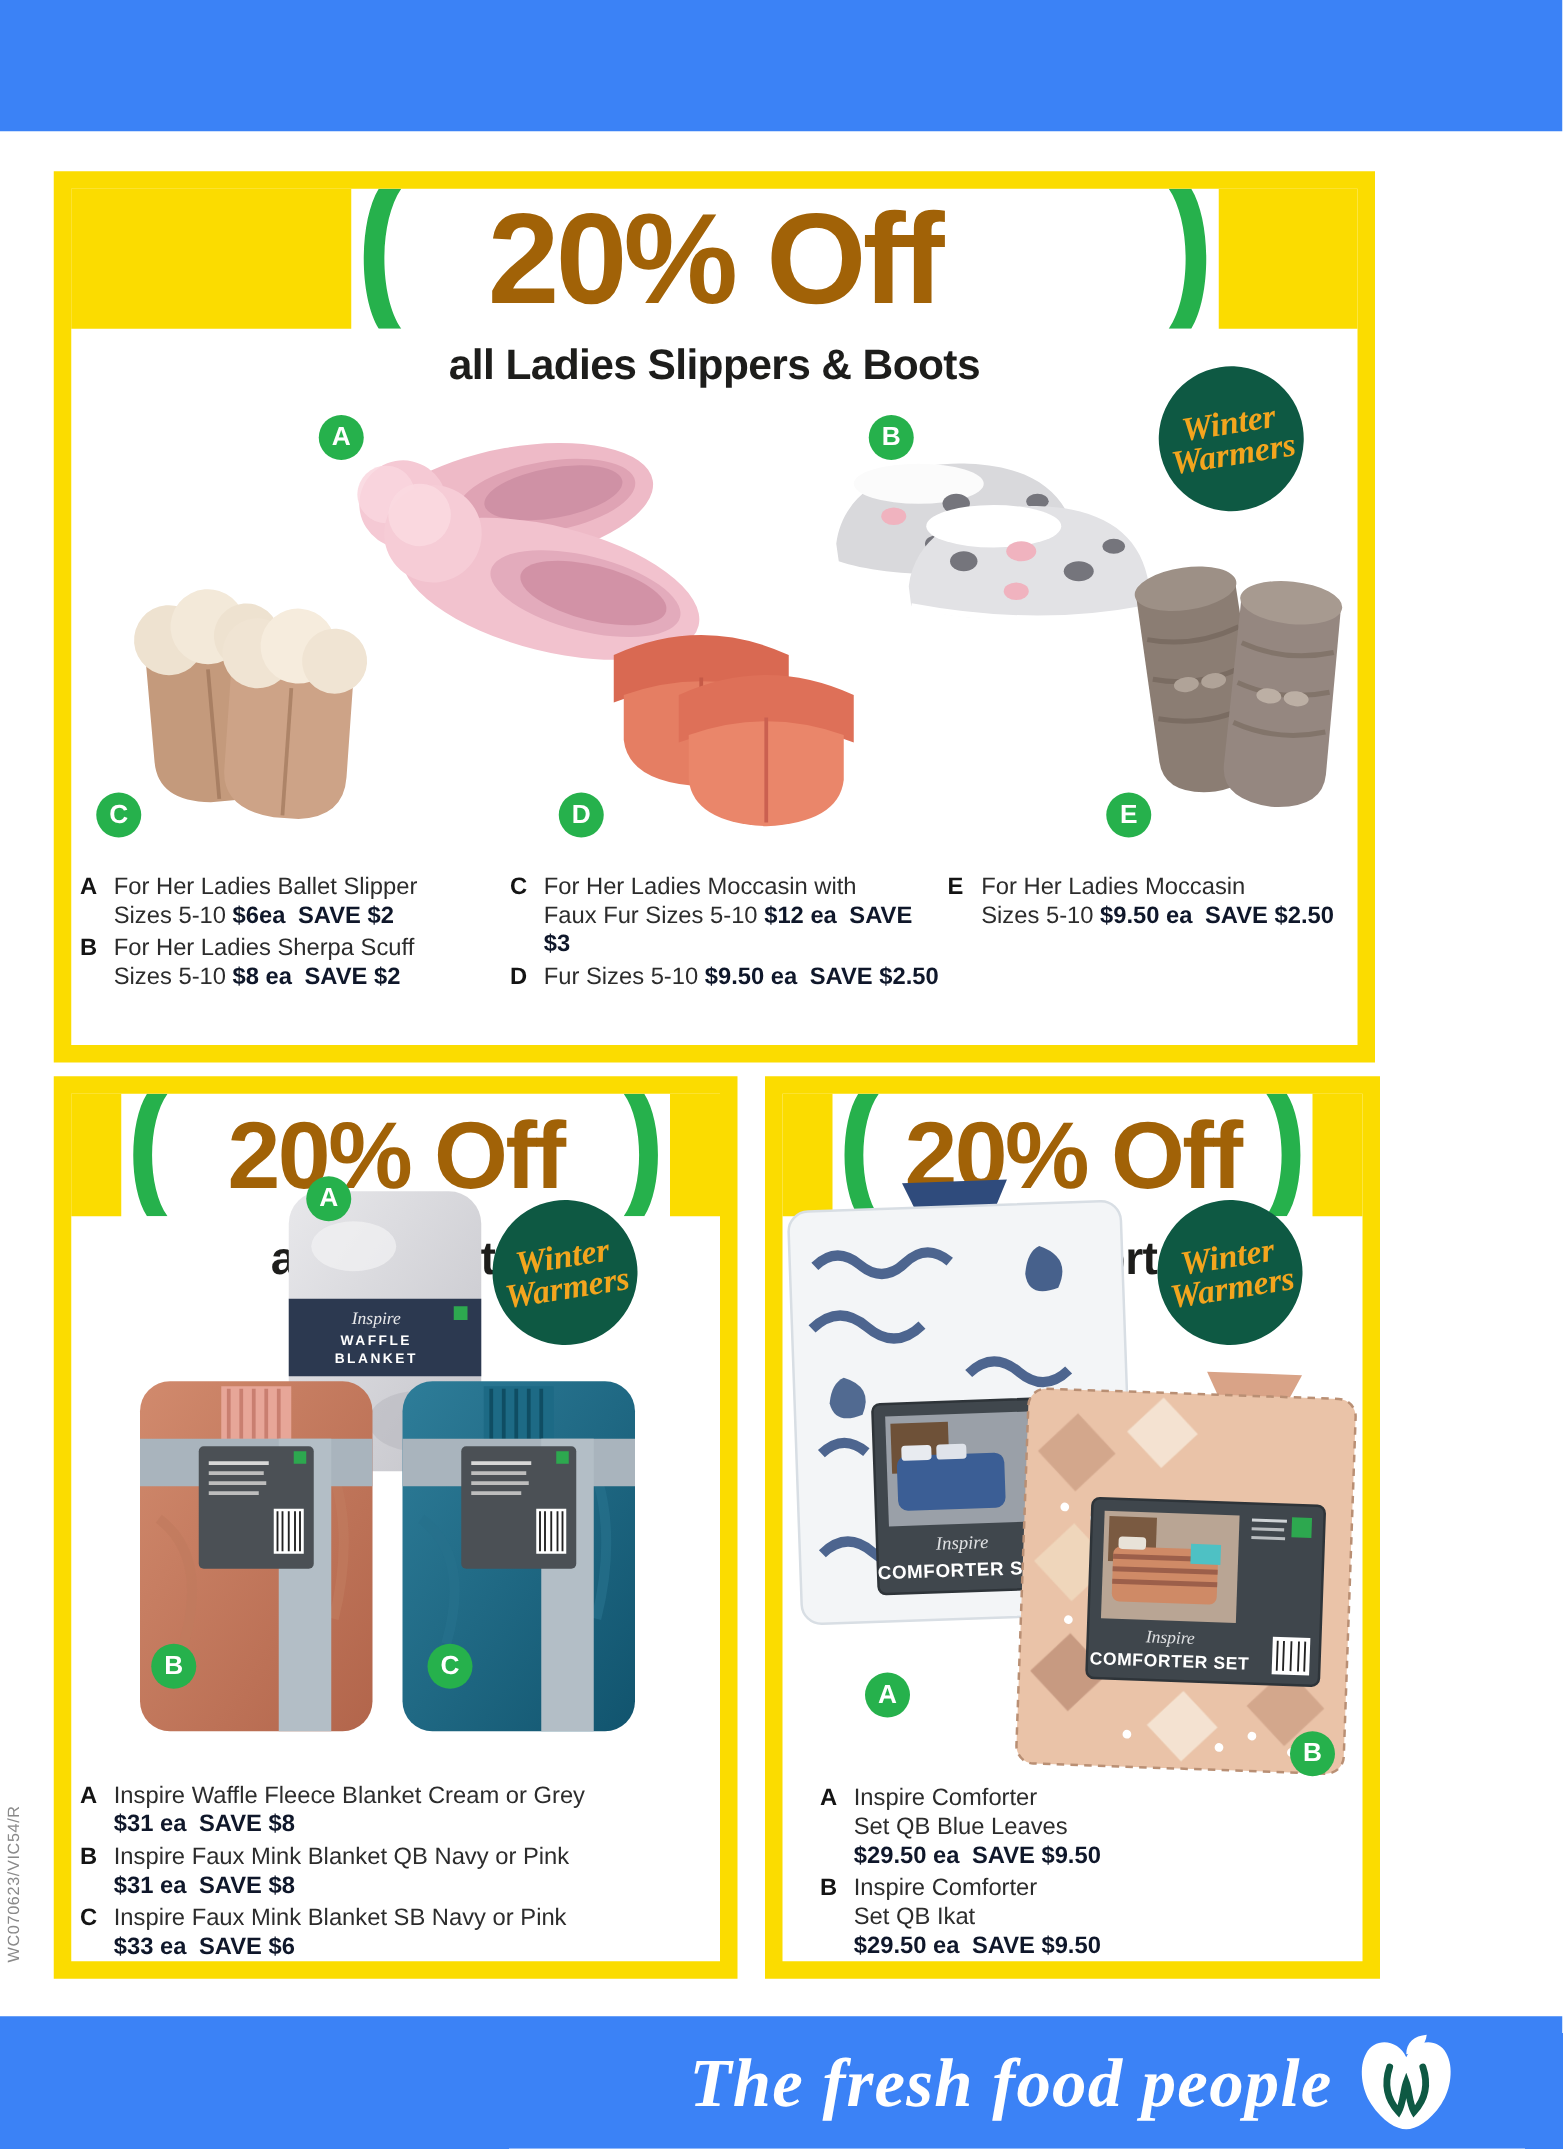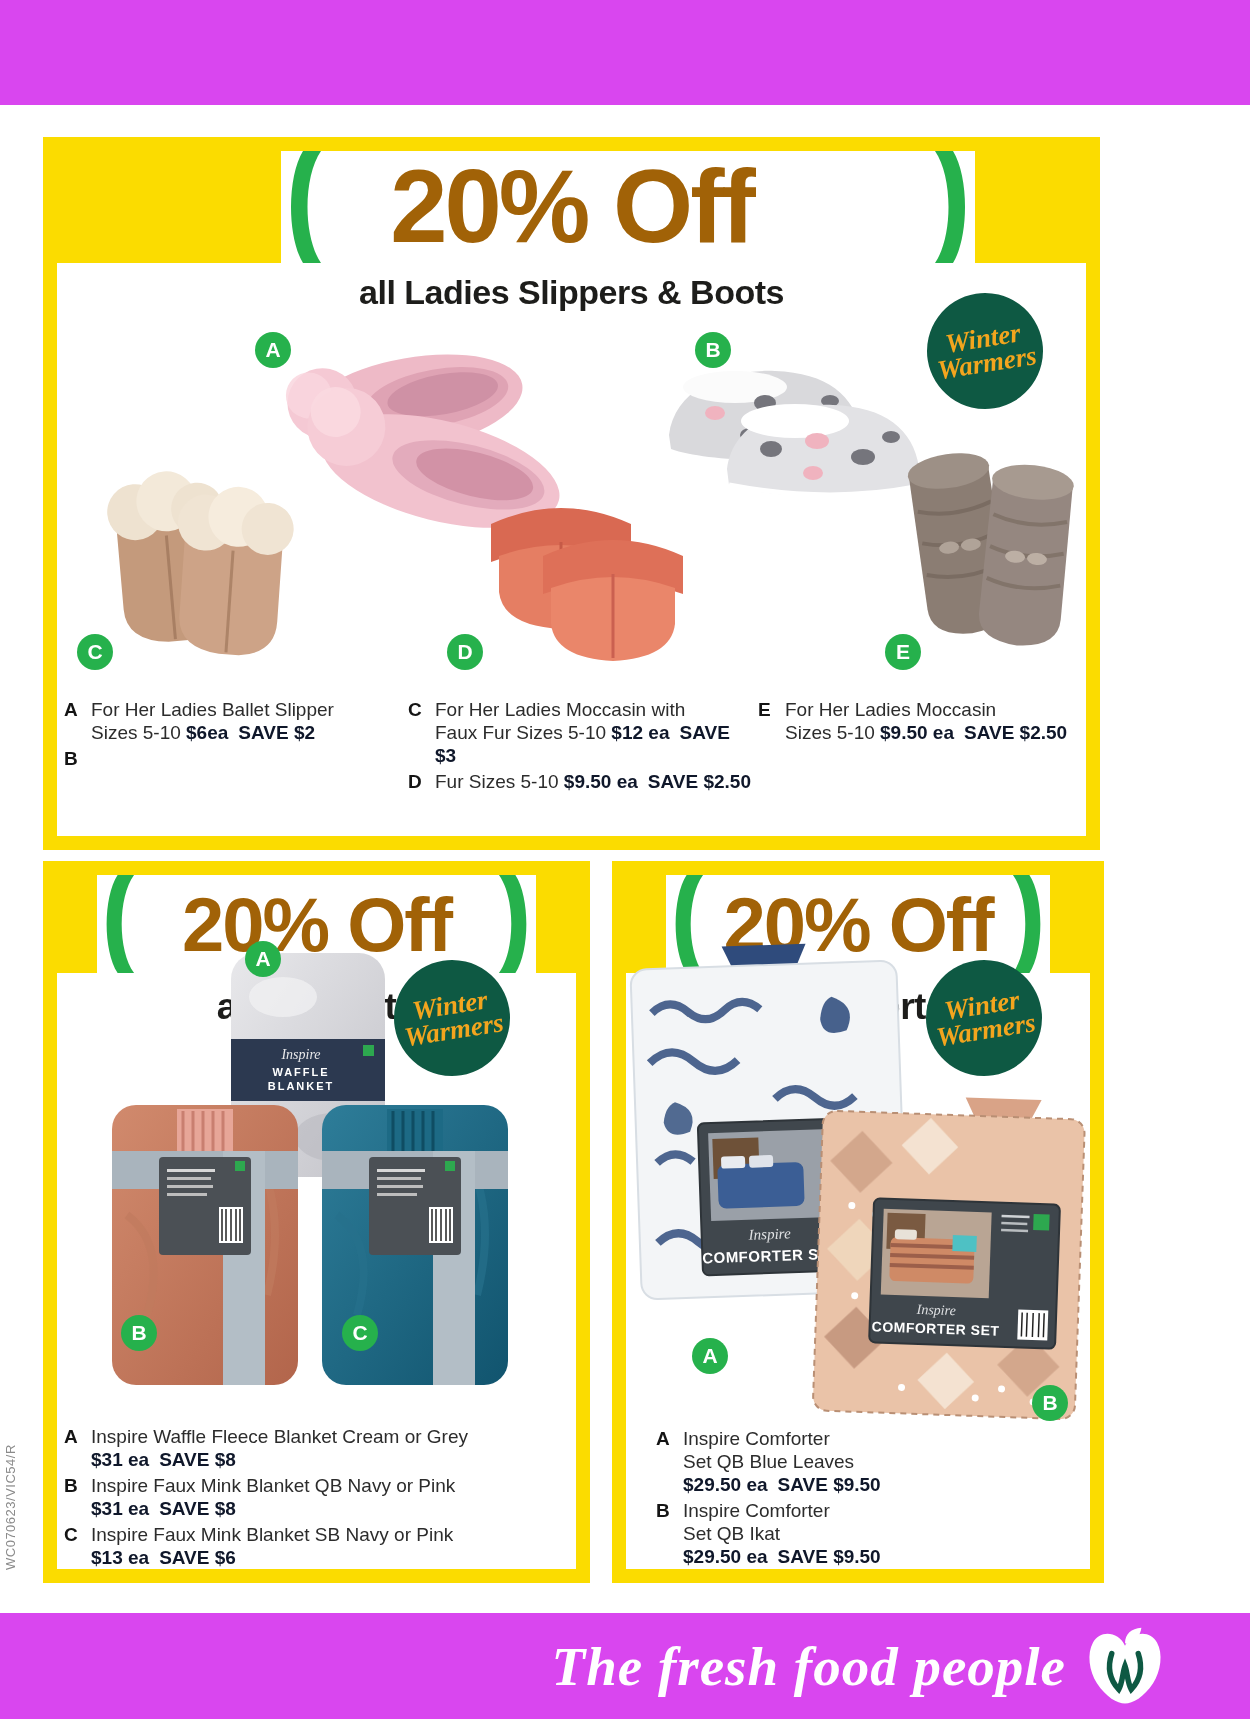--- a/index.html
+++ b/index.html
@@ -1,19 +1,19 @@
 <!DOCTYPE html>
 <html><head>
 <meta charset="utf-8">
 <style>
   html,body{margin:0;padding:0}
   body{width:1250px;height:1719px;position:relative;background:#fff;
        font-family:"Liberation Sans","DejaVu Sans",sans-serif;overflow:hidden}
 
-  .band{position:absolute;left:0;width:100%;background:#d946ef}
+  .band{position:absolute;left:0;width:100%;background:#3b82f6}
   .band.top{top:0;height:105px}
   .band.bottom{top:1613px;height:106px;display:flex;align-items:center;
                justify-content:flex-end;padding-right:86px;box-sizing:border-box;gap:20px}
   .slogan{color:#fff;font-family:"Liberation Serif","DejaVu Serif",serif;
           font-style:italic;font-weight:700;font-size:55px;letter-spacing:1px;white-space:nowrap}
   .logo{width:78px;height:78px;flex:0 0 auto}
 
   .vcode{position:absolute;left:3px;top:1438px;height:132px;writing-mode:vertical-rl;
          transform:rotate(180deg);font-size:13px;color:#8a8a8a;letter-spacing:.5px}
 
@@ -228,20 +228,24 @@
   <div class="list c1">
       <div class="prod">
         <span class="plet">A</span>
         <div class="plines">
           <div><span>For Her Ladies Ballet Slipper</span></div>
           <div><span>Sizes 5-10 </span><span class="bld">$6ea</span><span class="bld">SAVE $2</span></div>
         </div>
       </div>
       <div class="prod">
         <span class="plet">B</span>
+        <div class="plines">
+          <div><span>For Her Ladies Sherpa Scuff</span></div>
+          <div><span>Sizes 5-10 </span><span class="bld">$8 ea</span><span class="bld">SAVE $2</span></div>
+        </div>
       </div>
     </div>
   <div class="list c2">
       <div class="prod">
         <span class="plet">C</span>
         <div class="plines">
           <div><span>For Her Ladies Moccasin with</span></div>
           <div><span>Faux Fur Sizes 5-10 </span><span class="bld">$12 ea</span><span class="bld">SAVE $3</span></div>
         </div>
       </div>
@@ -371,21 +375,21 @@
         <span class="plet">B</span>
         <div class="plines">
           <div><span>Inspire Faux Mink Blanket QB Navy or Pink</span></div>
           <div><span class="bld">$31 ea</span><span class="bld">SAVE $8</span></div>
         </div>
       </div>
       <div class="prod">
         <span class="plet">C</span>
         <div class="plines">
           <div><span>Inspire Faux Mink Blanket SB Navy or Pink</span></div>
-          <div><span class="bld">$13 ea</span><span class="bld">SAVE $6</span></div>
+          <div><span class="bld">$33 ea</span><span class="bld">SAVE $6</span></div>
         </div>
       </div>
     </div>
 </div>
 
 <div class="card" id="card-comforters">
   <div class="hdr">
     <div class="cap l"></div>
     <div class="cres l">
       <svg viewBox="0 0 46 120" preserveAspectRatio="none">

